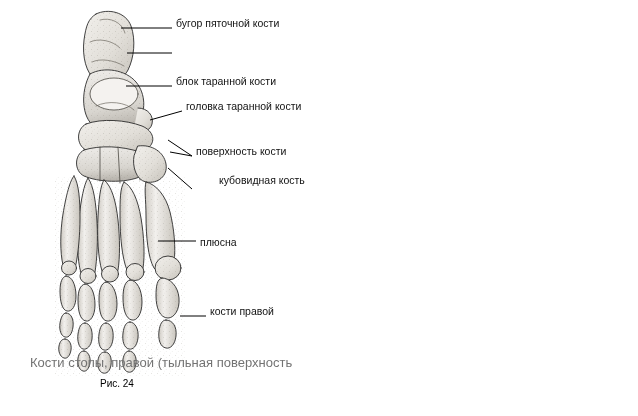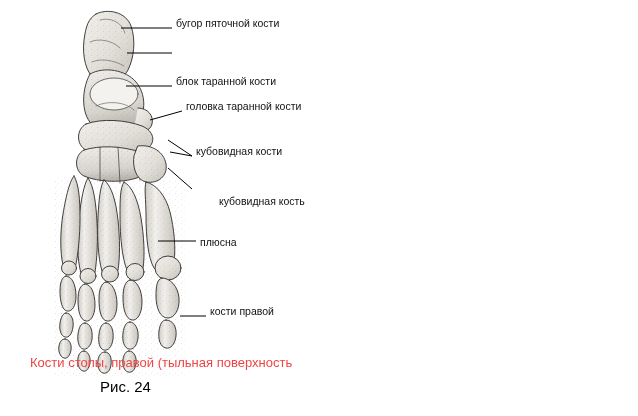--- a/index.html
+++ b/index.html
@@ -27,27 +27,27 @@
     font-family: "Liberation Sans", sans-serif;
     font-size: 10.5px;
     line-height: 12px;
     color: #111111;
     white-space: nowrap;
   }
   .caption {
     position: absolute;
     font-family: "Liberation Sans", sans-serif;
     font-size: 13px;
-    color: #ef4444;
+    color: #737373;
     white-space: nowrap;
   }
   .figno {
     position: absolute;
     font-family: "Liberation Sans", sans-serif;
-    font-size: 15px;
+    font-size: 10px;
     color: #000000;
     white-space: nowrap;
   }
   svg.art {
     position: absolute;
     left: 0;
     top: 0;
   }
 </style>
 </head>
@@ -188,23 +188,23 @@
     </g>
   </svg>
 
   <div class="label" style="left:176px; top:17px;">бугор пяточной кости</div>
 
 
   <div class="label" style="left:186px; top:100px;">головка таранной кости</div>
 
   <div class="label" style="left:176px; top:75px;">блок таранной кости</div>
 
-  <div class="label" style="left:196px; top:145px;">кубовидная кости</div>
-
-  <div class="label" style="left:196px; top:195px;padding-left:23px;">кубовидная кость</div>
+  <div class="label" style="left:196px; top:145px;">поверхность кости</div>
+
+  <div class="label" style="left:196px; top:174px;padding-left:23px;">кубовидная кость</div>
 
   <div class="label" style="left:200px; top:236px;">плюсна</div>
 
   <div class="label" style="left:210px; top:305px;">кости правой</div>
 
   <div class="caption" style="left:30px; top:355px;">Кости стопы, правой (тыльная поверхность</div>
 
   <div class="figno" style="left:100px; top:378px;">Рис. 24</div>
 
 </div>

